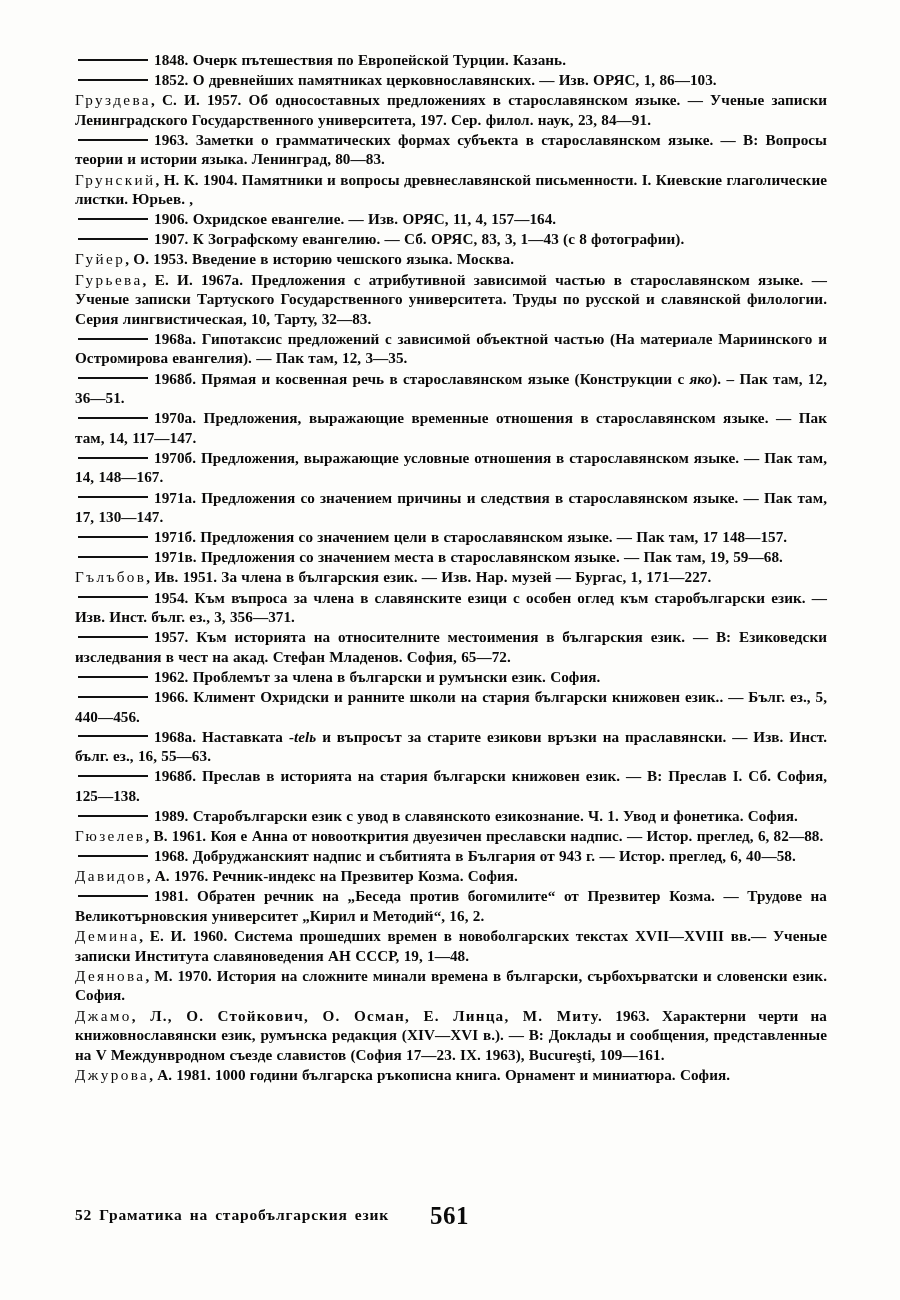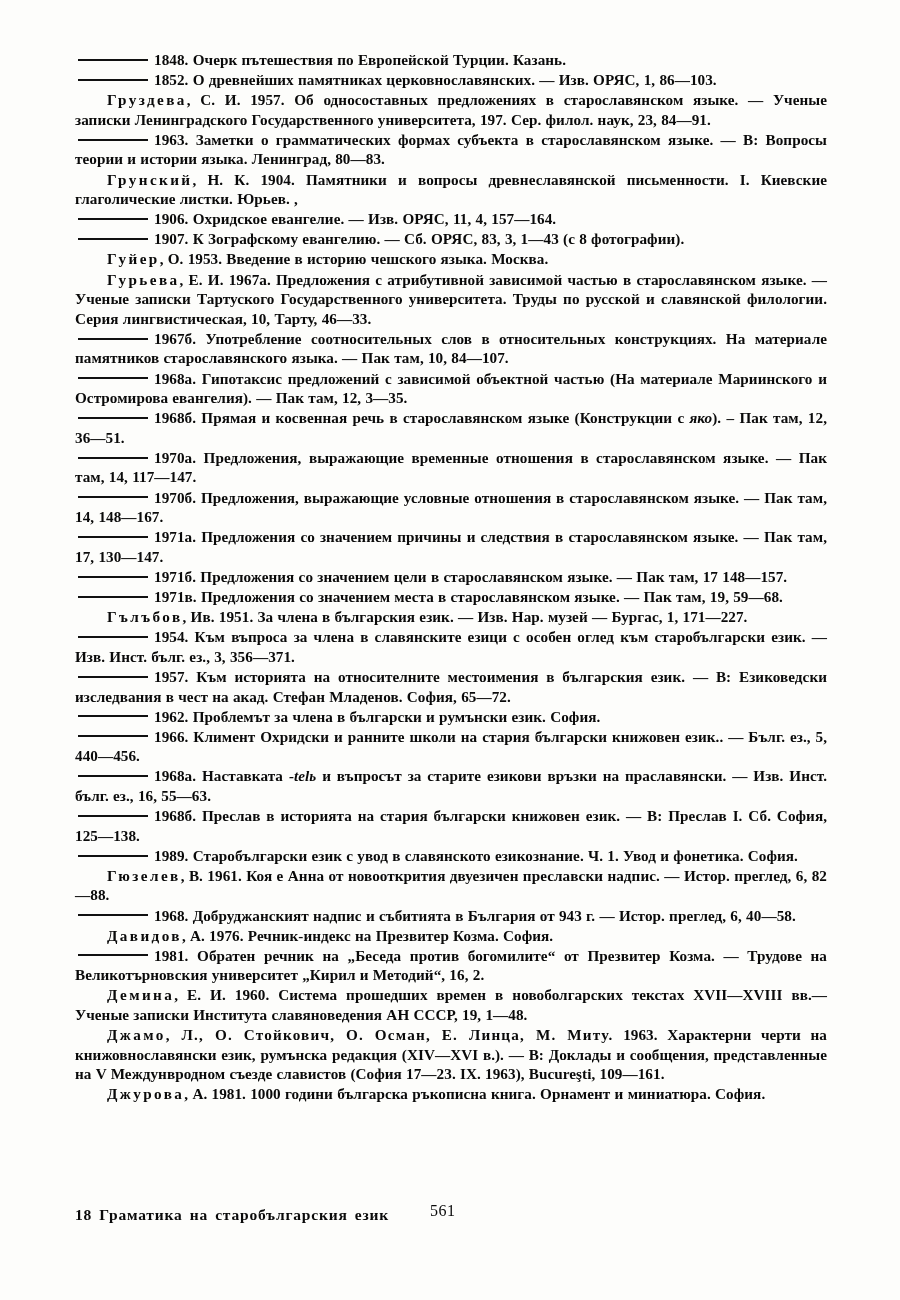--- a/index.html
+++ b/index.html
@@ -40,22 +40,21 @@
     word-spacing: 0.4px;
   }
   
   .entry > .line1 {
     margin-left: -75px;
     display: block;
   }
   
   .author {
     letter-spacing: 2.4px;
-    font-weight: 700;
-    margin-left: 32px;
+    font-weight: 400;
   }
   .author-tight {
     letter-spacing: 1.2px;
     font-weight: 600;
   }
   
   .rule {
     display: inline-block;
     width: 70px;
     height: 0;
@@ -86,22 +85,22 @@
     font-size: 15.5px;
     font-weight: 700;
     letter-spacing: 0.8px;
     word-spacing: 2.5px;
     white-space: nowrap;
   }
   .footer .pageno {
     position: absolute;
     left: 355px;
     top: -4px;
-    font-size: 16px;
-    font-weight: 400;
+    font-size: 25px;
+    font-weight: 700;
     letter-spacing: 0.5px;
   }
 </style>
 </head>
 <body>
 
 <div class="page">
 
   <div class="content">
 
@@ -131,26 +130,23 @@
 
     <div class="entry">
       <span class="line1"><span class="rule"></span><span class="body-text">1907. К Зографскому евангелию. — Сб. ОРЯС, 83, 3, 1—43 (с 8 фотографии).</span></span>
     </div>
 
     <div class="entry">
       <span class="line1"><span class="author">Гуйер</span><span class="body-text">, О. 1953. Введение в историю чешского языка. Москва.</span></span>
     </div>
 
     <div class="entry">
-      <span class="line1"><span class="author">Гурьева</span><span class="body-text">, Е. И. 1967а. Предложения с атрибутивной зависимой частью в старославянском языке. — Ученые записки Тартуского Государственного университета. Труды по русской и славянской филологии. Серия лингвистическая, 10, Тарту, 46—33.</span></span>
-    </div>
-
-    <div class="entry">
-      <span class="line1"><span class="rule"></span><span class="body-text">1967б. Употребление соотносительных слов в относительных конструкциях. На материале памятников старославянского языка. — Пак там, 10, 84—107.</span></span>
-    </div>
+      <span class="line1"><span class="author">Гурьева</span><span class="body-text">, Е. И. 1967а. Предложения с атрибутивной зависимой частью в старославянском языке. — Ученые записки Тартуского Государственного университета. Труды по русской и славянской филологии. Серия лингвистическая, 10, Тарту, 32—83.</span></span>
+    </div>
+
 
     <div class="entry">
       <span class="line1"><span class="rule"></span><span class="body-text">1968а. Гипотаксис предложений с зависимой объектной частью (На материале Мариинского и Остромирова евангелия). — Пак там, 12, 3—35.</span></span>
     </div>
 
     <div class="entry">
       <span class="line1"><span class="rule"></span><span class="body-text">1968б. Прямая и косвенная речь в старославянском языке (Конструкции с </span><em class="it">яко</em><span class="body-text">). – Пак там, 12, 36—51.</span></span>
     </div>
 
     <div class="entry">
@@ -218,30 +214,33 @@
     </div>
 
     <div class="entry">
       <span class="line1"><span class="rule"></span><span class="body-text">1981. Обратен речник на „Беседа против богомилите“ от Презвитер Козма. — Трудове на Великотърновския университет „Кирил и Методий“, 16, 2.</span></span>
     </div>
 
     <div class="entry">
       <span class="line1"><span class="author">Демина</span><span class="body-text">, Е. И. 1960. Система прошедших времен в новоболгарских текстах XVII—XVIII вв.— Ученые записки Института славяноведения АН СССР, 19, 1—48.</span></span>
     </div>
 
+    <div class="entry">
+      <span class="line1"><span class="author">Деянова</span><span class="body-text">, М. 1970. История на сложните минали времена в български, сърбохърватски и словенски език. София.</span></span>
+    </div>
 
 
     <div class="entry">
       <span class="line1"><span class="author">Джамо</span><span class="author-tight">, Л., О. Стойкович, О. Осман, Е. Линца, М. Миту.</span><span class="body-text"> 1963. Характерни черти на книжовнославянски език, румънска редакция (XIV—XVI в.). — В: Доклады и сообщения, представленные на V Междунвродном съезде славистов (София 17—23. IX. 1963), Bucureşti, 109—161.</span></span>
     </div>
 
     <div class="entry">
       <span class="line1"><span class="author">Джурова</span><span class="body-text">, А. 1981. 1000 години българска ръкописна книга. Орнамент и миниатюра. София.</span></span>
     </div>
 
   </div>
 
   <div class="footer">
-    <div class="sig">18 Граматика на старобългарския език</div>
+    <div class="sig">52 Граматика на старобългарския език</div>
     <div class="pageno">561</div>
   </div>
 
 </div>
 
 </body></html>

